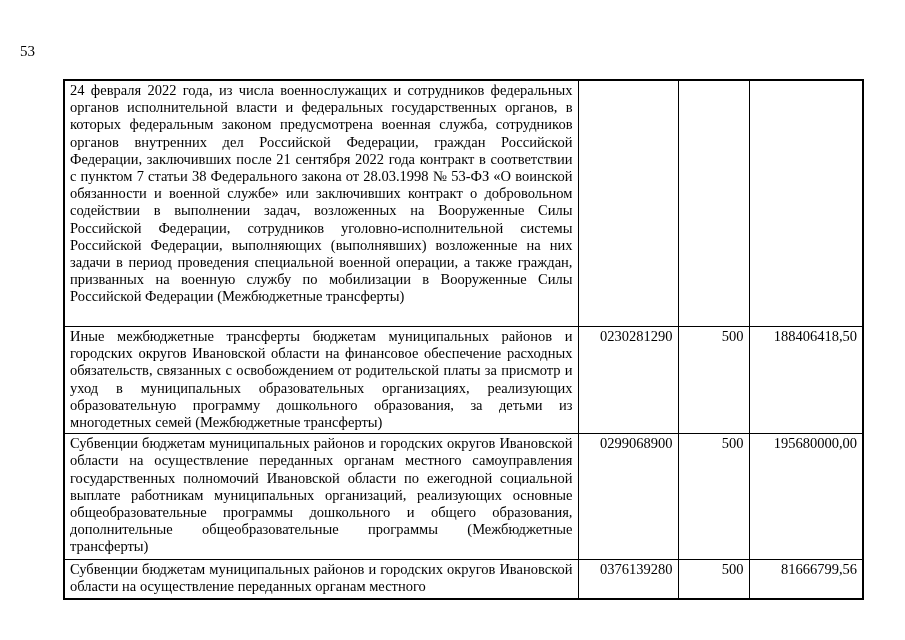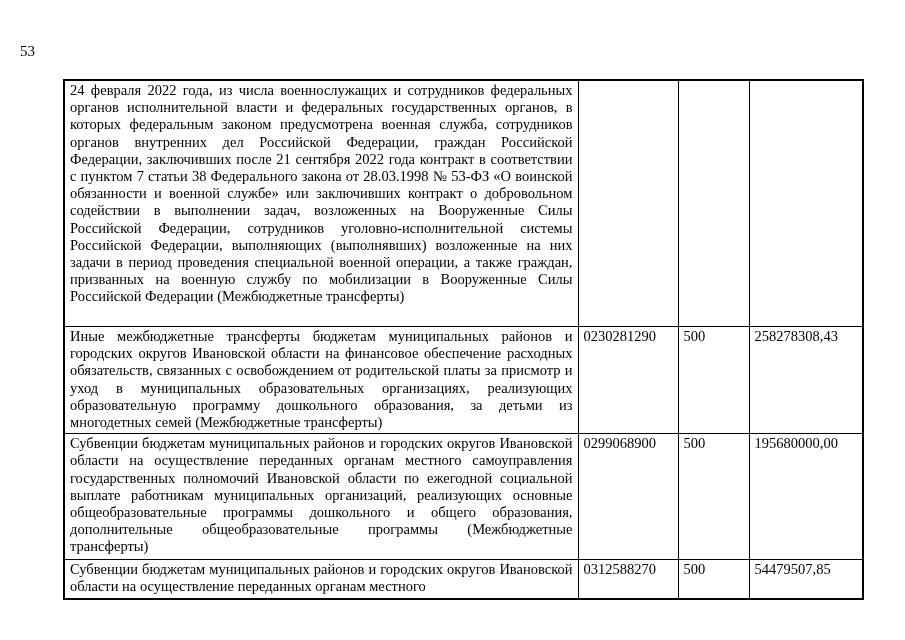--- a/index.html
+++ b/index.html
@@ -39,21 +39,21 @@
     border: 1px solid #000000;
     vertical-align: top;
     font-size: 14.5px;
     line-height: 17.2px;
     padding: 1px 5px 2px 5px;
     overflow: hidden;
   }
   td.cell-desc   { text-align: justify; }
   td.cell-code,
   td.cell-group,
-  td.cell-amount { text-align: left; }
+  td.cell-amount { text-align: right; }
   tr.row-0 td { height: 242px; }
   tr.row-1 td { height: 98px; font-family: Liberation Serif, serif; }
   tr.row-2 td { height: 122px; }
   tr.row-3 td { height: 30px; }
   col.c-desc   { width: 514px; }
   col.c-code   { width: 100px; }
   col.c-group  { width: 71px; }
   col.c-amount { width: 114px; }
 </style>
 </head>
@@ -72,28 +72,28 @@
     <tr class="row-0">
       <td class="cell-desc">24 февраля 2022 года, из числа военнослужащих и сотрудников федеральных органов исполнительной власти и федеральных государственных органов, в которых федеральным законом предусмотрена военная служба, сотрудников органов внутренних дел Российской Федерации, граждан Российской Федерации, заключивших после 21 сентября 2022 года контракт в соответствии с пунктом 7 статьи 38 Федерального закона от 28.03.1998 № 53-ФЗ «О воинской обязанности и военной службе» или заключивших контракт о добровольном содействии в выполнении задач, возложенных на Вооруженные Силы Российской Федерации, сотрудников уголовно-исполнительной системы Российской Федерации, выполняющих (выполнявших) возложенные на них задачи в период проведения специальной военной операции, а также граждан, призванных на военную службу по мобилизации в Вооруженные Силы Российской Федерации (Межбюджетные трансферты)</td>
       <td class="cell-code"></td>
       <td class="cell-group"></td>
       <td class="cell-amount"></td>
     </tr>
     <tr class="row-1">
       <td class="cell-desc">Иные межбюджетные трансферты бюджетам муниципальных районов и городских округов Ивановской области на финансовое обеспечение расходных обязательств, связанных с освобождением от родительской платы за присмотр и уход в муниципальных образовательных организациях, реализующих образовательную программу дошкольного образования, за детьми из многодетных семей (Межбюджетные трансферты)</td>
       <td class="cell-code">0230281290</td>
       <td class="cell-group">500</td>
-      <td class="cell-amount">258278308,43</td>
+      <td class="cell-amount">188406418,50</td>
     </tr>
     <tr class="row-2">
       <td class="cell-desc">Субвенции бюджетам муниципальных районов и городских округов Ивановской области на осуществление переданных органам местного самоуправления государственных полномочий Ивановской области по ежегодной социальной выплате работникам муниципальных организаций, реализующих основные общеобразовательные программы дошкольного и общего образования, дополнительные общеобразовательные программы (Межбюджетные трансферты)</td>
       <td class="cell-code">0299068900</td>
       <td class="cell-group">500</td>
       <td class="cell-amount">195680000,00</td>
     </tr>
     <tr class="row-3">
       <td class="cell-desc">Субвенции бюджетам муниципальных районов и городских округов Ивановской области на осуществление переданных органам местного</td>
-      <td class="cell-code">0312588270</td>
+      <td class="cell-code">0376139280</td>
       <td class="cell-group">500</td>
-      <td class="cell-amount">54479507,85</td>
+      <td class="cell-amount">81666799,56</td>
     </tr>
   </tbody>
 </table>
 
 </body></html>

